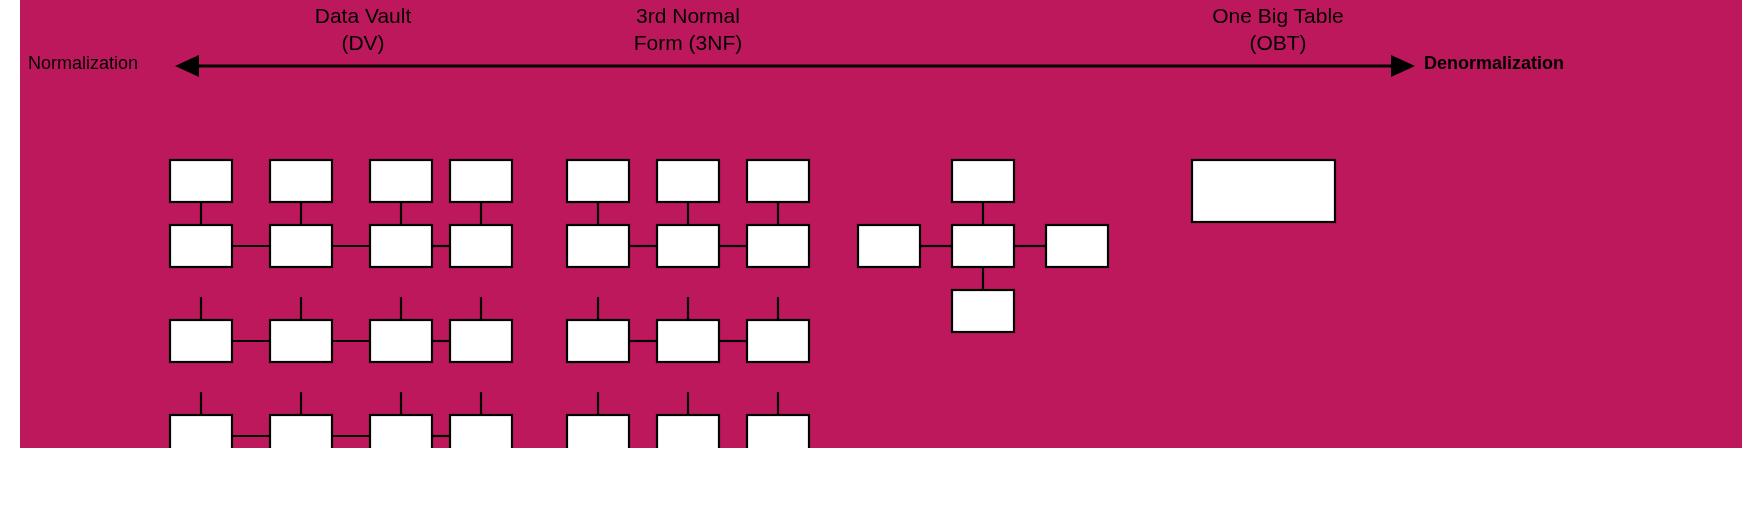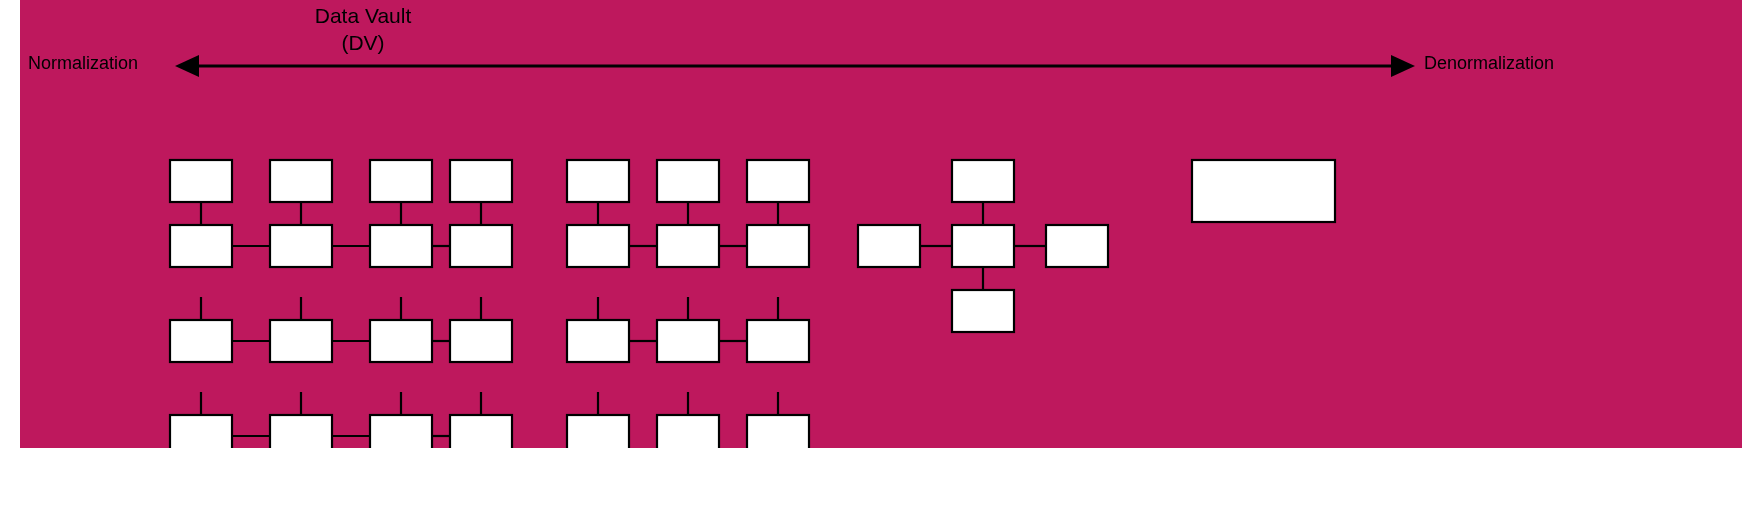--- a/index.html
+++ b/index.html
@@ -26,20 +26,21 @@
     white-space: nowrap;
     color: #000;
   }
   #label-normalization {
     left: 8px;
     top: 51px;
   }
   #label-denormalization {
     left: 1404px;
     top: 51px;
+    font-weight: bold;
   }
   .stage-label {
     position: absolute;
     font-size: 21px;
     line-height: 27px;
     text-align: center;
     white-space: pre-line;
     color: #000;
   }
   #stage-label-0 { left: 220px; top: 2px; width: 246px; }
@@ -73,20 +74,24 @@
   #schema-dim  { left: 810px; top: 130px; }
   #schema-obt  { left: 1150px; top: 130px; }
 </style>
 </head>
 <body>
 
 <div id="canvas">
 
   <div class="stage-label" id="stage-label-0">Data Vault
 (DV)</div>
+  <div class="stage-label" id="stage-label-1">3rd Normal
+Form (3NF)</div>
+  <div class="stage-label" id="stage-label-3">One Big Table
+(OBT)</div>
 
   <div class="axis-label" id="label-normalization">Normalization</div>
   <div class="axis-label" id="label-denormalization">Denormalization</div>
 
   <svg id="axis-arrow" viewBox="0 0 1240 36">
     <line x1="18" y1="18" x2="1222" y2="18" stroke="#000" stroke-width="3.2"></line>
     <polygon points="0,18 24,7 24,29" fill="#000"></polygon>
     <polygon points="1240,18 1216,7 1216,29" fill="#000"></polygon>
   </svg>
 

